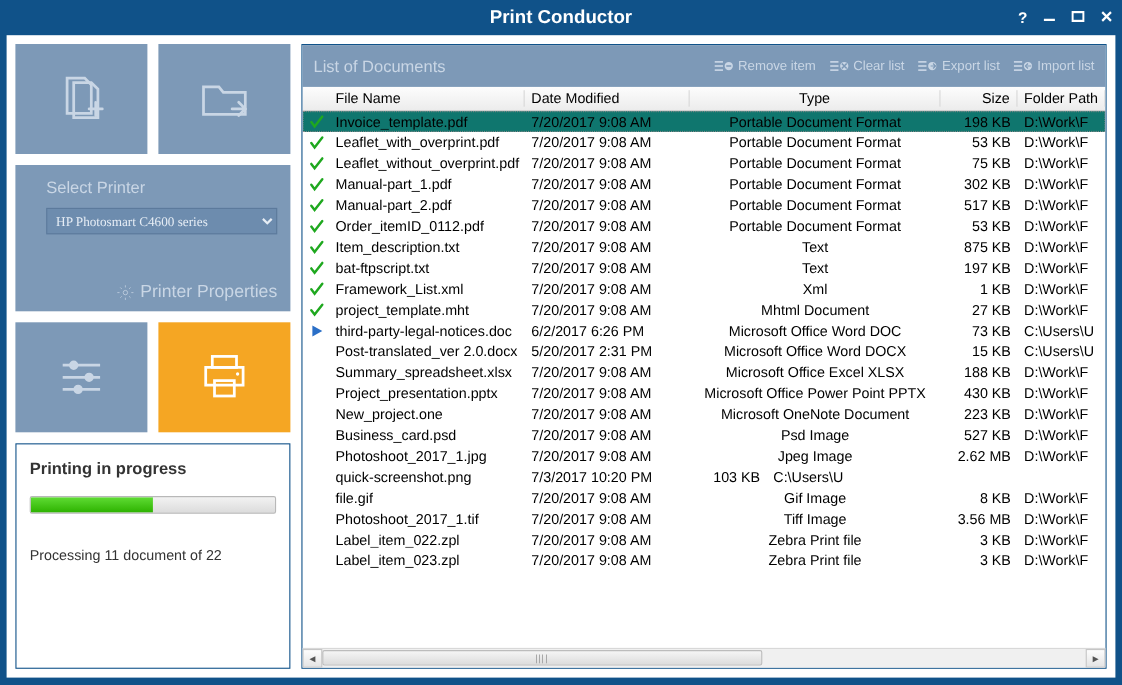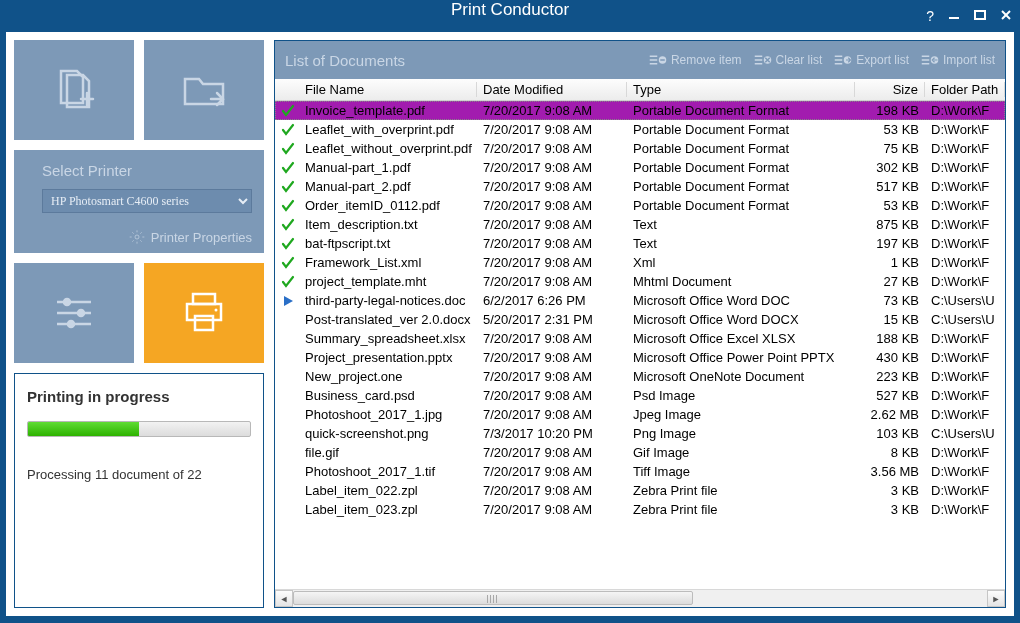--- a/index.html
+++ b/index.html
@@ -7,25 +7,26 @@
     font-family: "Segoe UI", Tahoma, sans-serif;
     font-size: 13px;
     background: #105289;
     width: 1020px;
     height: 623px;
     overflow: hidden;
   }
   .titlebar {
     height: 32px;
     display: flex;
+    align-items: center;
     justify-content: center;
     position: relative;
     color: #fff;
     font-size: 17px;
-    font-weight: 400;
+    font-weight: 700;
   }
   .titlebar .controls {
     position: absolute;
     right: 8px;
     top: 0;
     height: 32px;
     display: flex;
     align-items: center;
     gap: 14px;
     color: #fff;
@@ -79,22 +80,22 @@
     color: #e6edf5;
     font-size: 12px;
     padding: 3px 4px;
     font-family: Liberation Serif, serif;
   }
   .printerprops {
     display: flex;
     align-items: center;
     justify-content: flex-end;
     gap: 6px;
-    margin-top: 16px;
-    font-size: 13px;
+    margin-top: 44px;
+    font-size: 16px;
     color: #c9d6e5;
     cursor: pointer;
   }
   .printerprops svg { width: 16px; height: 16px; stroke: #c9d6e5; fill: none; }
   .progressbox {
     border: 1px solid #105289;
     padding: 14px 12px 12px 12px;
     flex: 1;
   }
   .progressbox .ptxt {
@@ -170,41 +171,41 @@
   }
   .colhdr > div {
     padding: 0 6px;
     border-right: 1px solid #d8d8d8;
     white-space: nowrap;
     overflow: hidden;
   }
   .c-status { width: 24px; flex: none; }
   .c-name { width: 178px; flex: none; }
   .c-date { width: 150px; flex: none; }
-  .c-type { width: 228px; flex: none; }
+  .c-type { width: 228px; flex: none; text-align: center; }
   .c-size { width: 70px; flex: none; text-align: right; }
   .c-folder { flex: 1; }
   .rows {
     flex: 1;
     overflow: hidden;
     font-size: 13px;
     color: #000;
   }
   .row {
     display: flex;
     height: 19px;
     align-items: center;
     white-space: nowrap;
   }
   .row > div {
     padding: 0 6px;
     overflow: hidden;
   }
   .row.selected {
-    background: #a21caf;
+    background: #0f766e;
     outline: 1px dotted #888;
     outline-offset: -1px;
   }
   .status-ico { width: 14px; height: 14px; display: block; }
   .hscroll {
     height: 18px;
     background: #f0f0f0;
     border-top: 1px solid #d8d8d8;
     position: relative;
   }
@@ -550,21 +551,20 @@
             <div class="c-name">Photoshoot_2017_1.jpg</div>
             <div class="c-date">7/20/2017 9:08 AM</div>
             <div class="c-type">Jpeg Image</div>
             <div class="c-size">2.62 MB</div>
             <div class="c-folder">D:\Work\F</div>
           </div>
           <div class="row">
             <div class="c-status"></div>
             <div class="c-name">quick-screenshot.png</div>
             <div class="c-date">7/3/2017 10:20 PM</div>
-            <div class="c-type">Png Image</div>
             <div class="c-size">103 KB</div>
             <div class="c-folder">C:\Users\U</div>
           </div>
           <div class="row">
             <div class="c-status"></div>
             <div class="c-name">file.gif</div>
             <div class="c-date">7/20/2017 9:08 AM</div>
             <div class="c-type">Gif Image</div>
             <div class="c-size">8 KB</div>
             <div class="c-folder">D:\Work\F</div>

